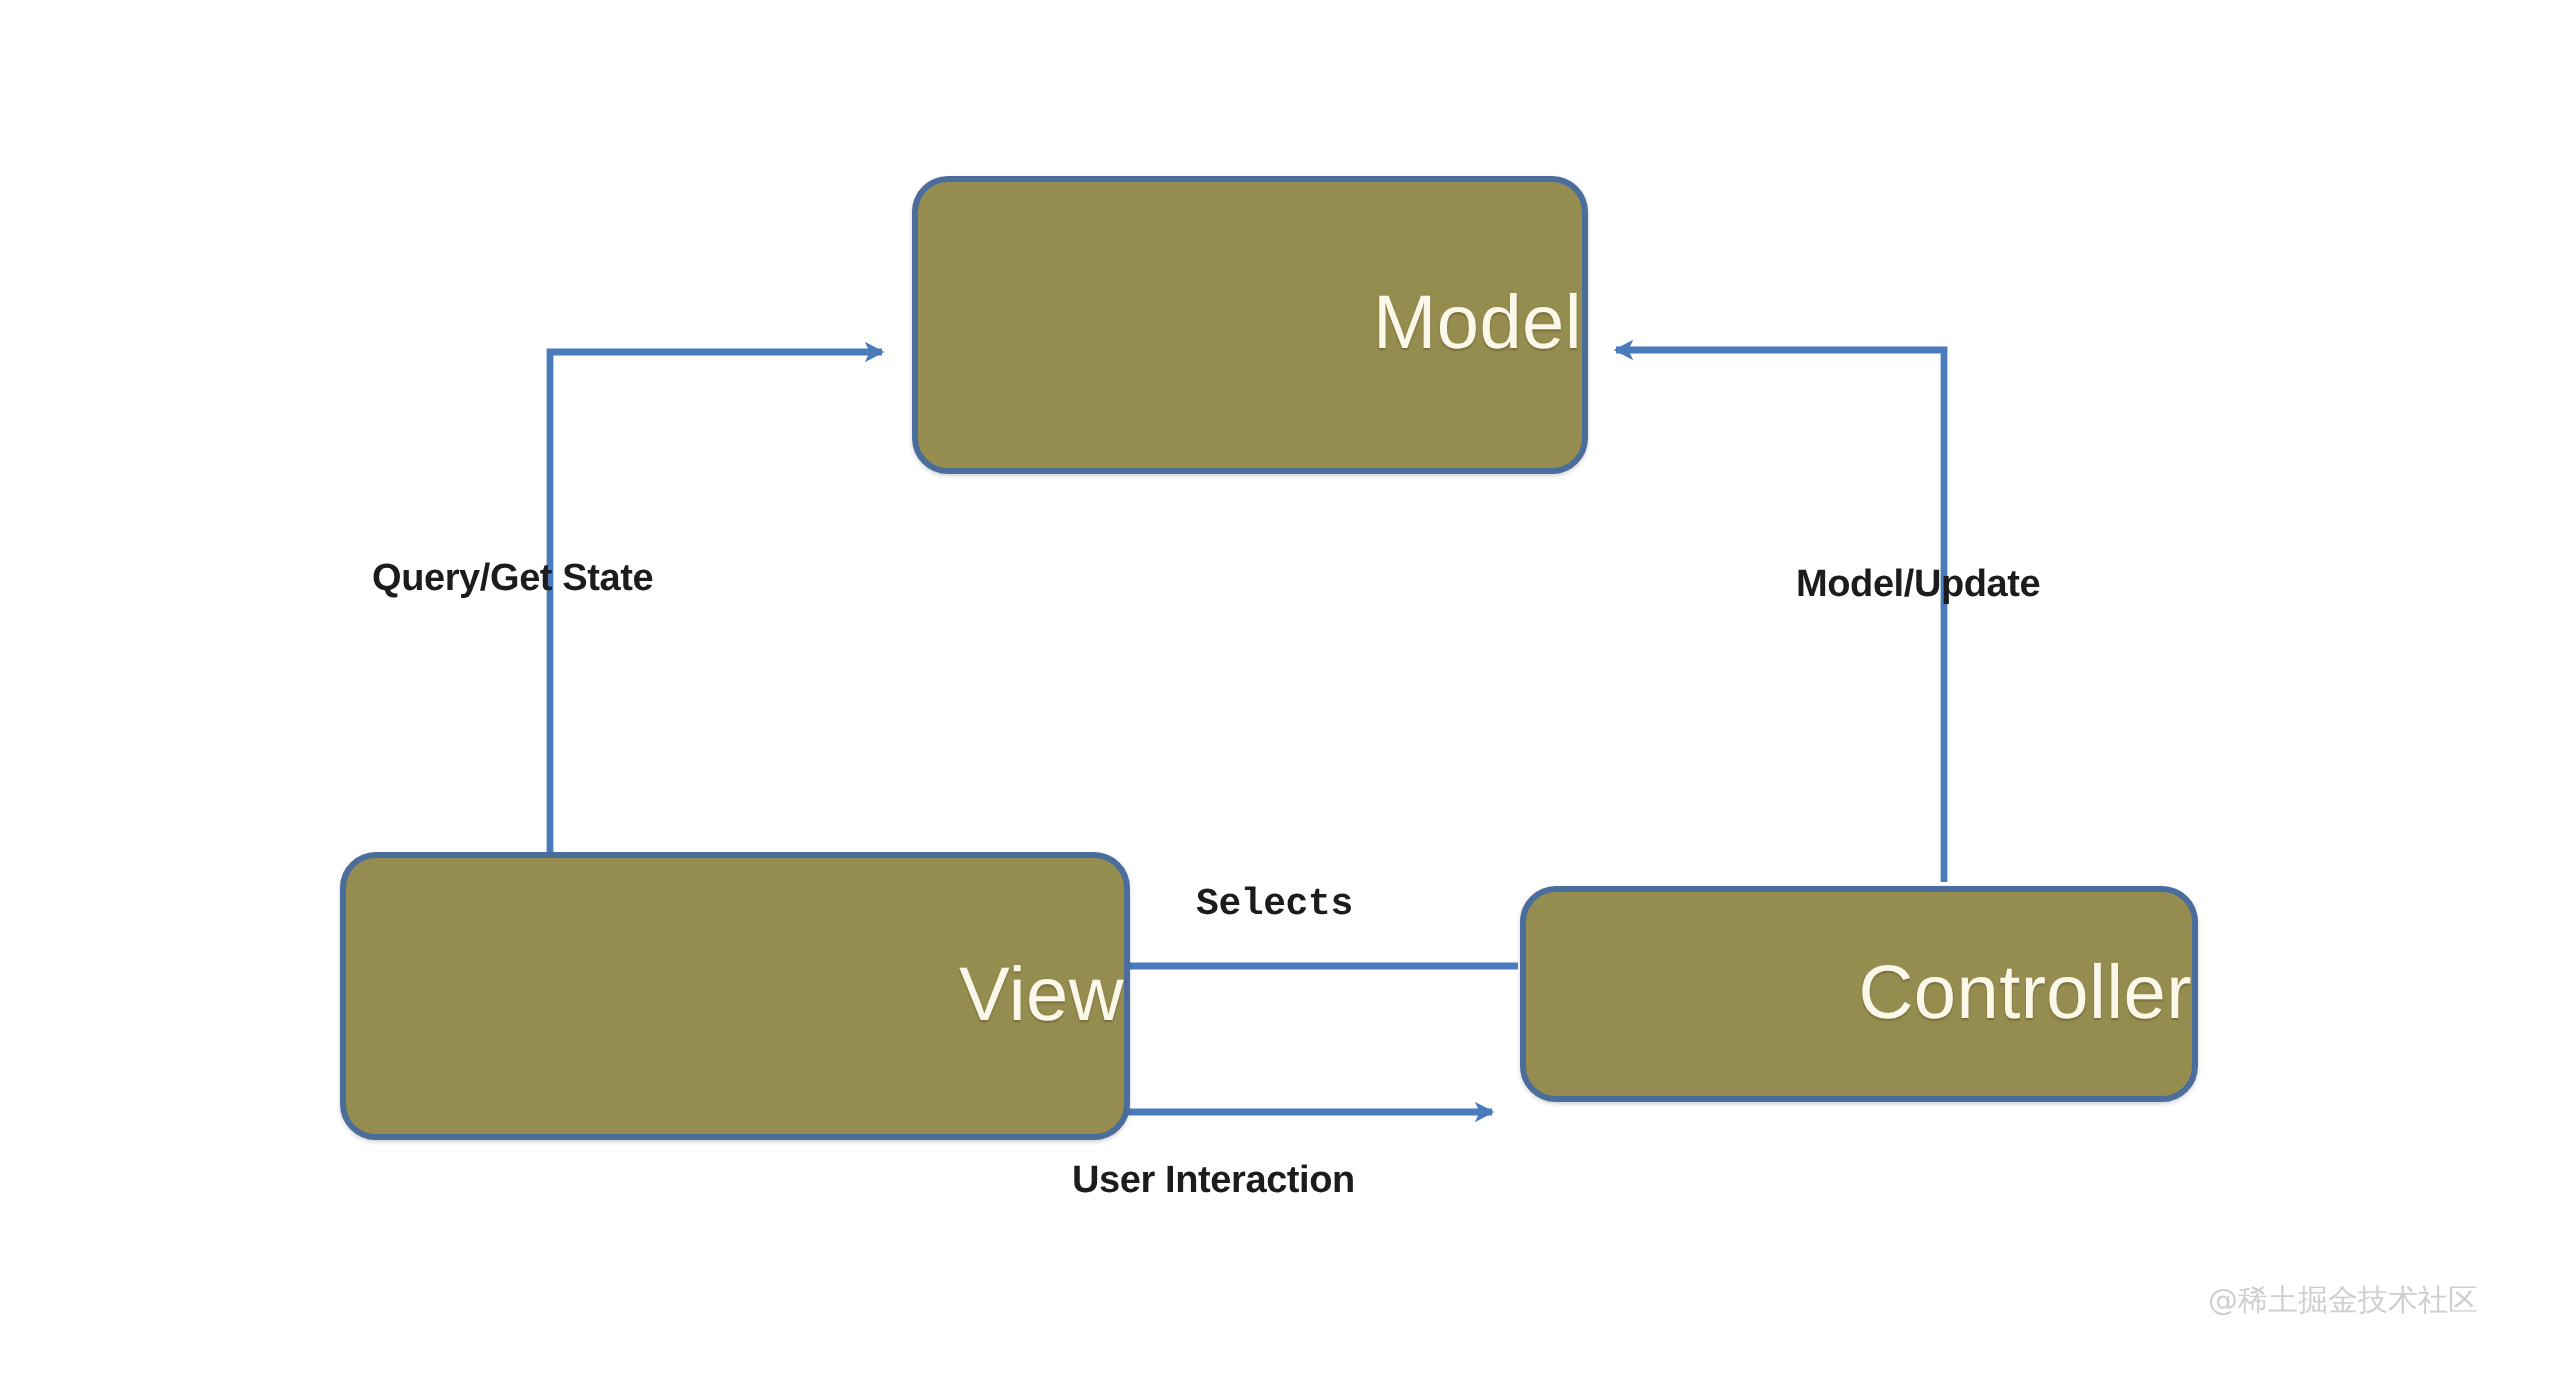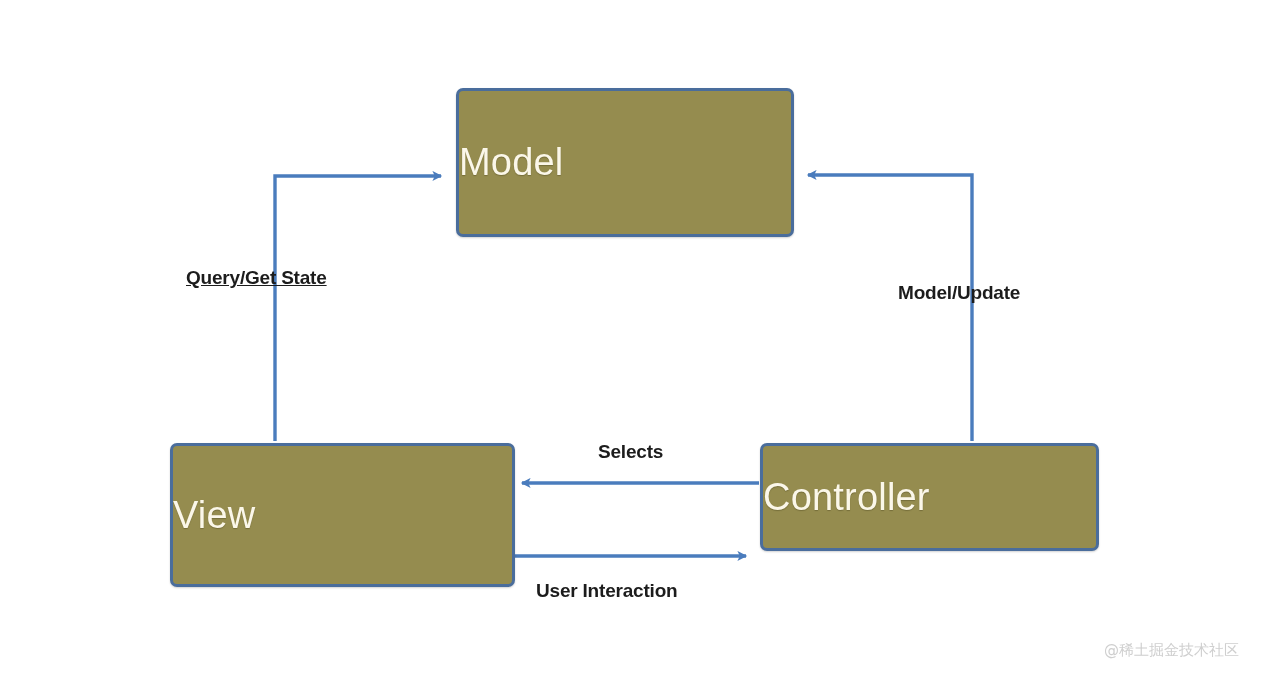--- a/index.html
+++ b/index.html
@@ -18,55 +18,55 @@
     position: absolute;
     left: 0; top: 0;
     width: 1288px;
     height: 687px;
   }
   .node {
     position: absolute;
     box-sizing: border-box;
     background: #958c4f;
     border: 3px solid #4a6d9c;
-    border-radius: 7px;
+    border-radius: 18px;
     display: flex;
     align-items: center;
-    justify-content: flex-start;
+    justify-content: flex-end;
     box-shadow: 0 1px 2px rgba(0,0,0,0.18);
   }
   .node-label {
     color: #fbf7e9;
     font-size: 38px;
     font-weight: 400;
     letter-spacing: 0.2px;
     font-family: "Liberation Sans", "DejaVu Sans", sans-serif;
     text-shadow: 0 1px 1px rgba(60,55,20,0.35);
   }
   #node-model {
     left: 456px; top: 88px; width: 338px; height: 149px;
   }
   #node-view {
-    left: 170px; top: 443px; width: 345px; height: 144px;
+    left: 170px; top: 426px; width: 395px; height: 144px;
   }
   #node-controller {
     left: 760px; top: 443px; width: 339px; height: 108px;
   }
   .edge-label {
     position: absolute;
     color: #1c1c1c;
     font-size: 19px;
     font-weight: bold;
     font-family: "Liberation Sans", "DejaVu Sans", sans-serif;
     letter-spacing: -0.2px;
     white-space: nowrap;
   }
-  #label-query     { left: 186px; top: 267px; text-decoration: underline; }
+  #label-query     { left: 186px; top: 279px; }
   #label-create    { left: 898px; top: 282px; }
-  #label-selects   { left: 598px; top: 441px; }
+  #label-selects   { left: 598px; top: 441px; font-family: Liberation Mono, monospace; }
   #label-user      { left: 536px; top: 580px; }
   #watermark {
     position: absolute;
     left: 1104px; top: 641px;
     color: #cfcfcf;
     font-size: 15px;
     font-family: "DejaVu Sans", sans-serif;
     white-space: nowrap;
     text-align: center;
   }

